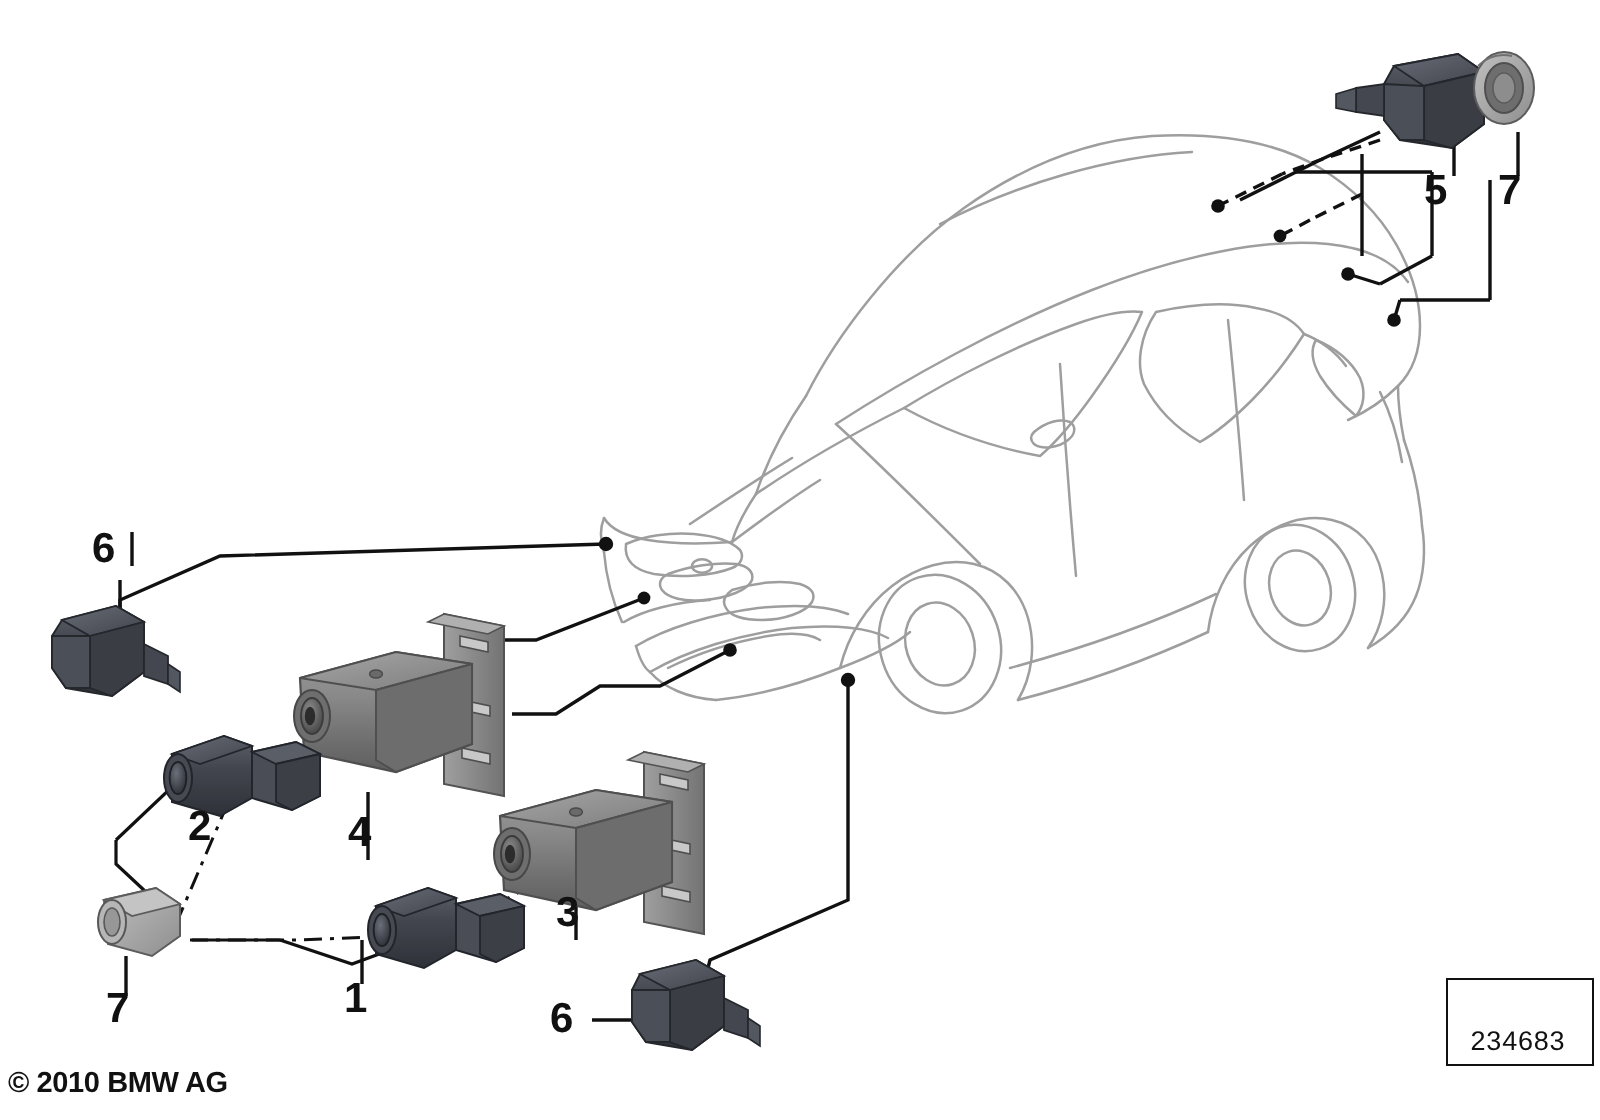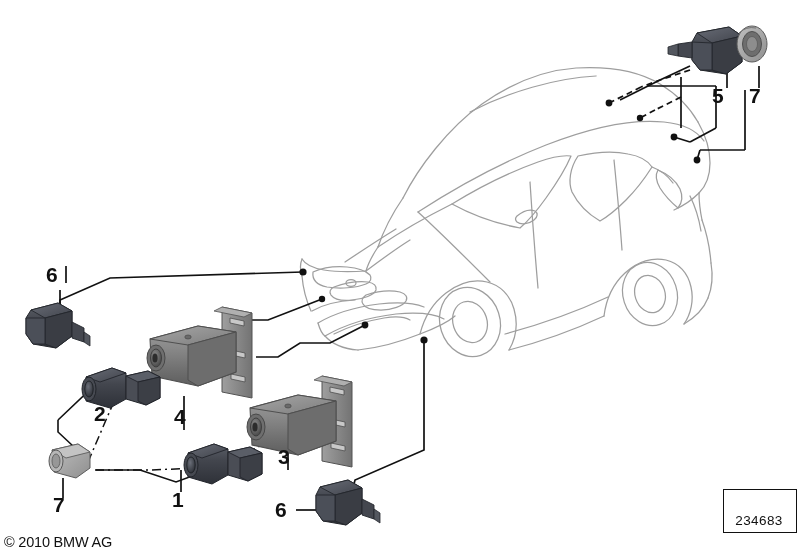--- a/index.html
+++ b/index.html
@@ -3,21 +3,21 @@
 <meta charset="utf-8">
 <style>
   html,body{margin:0;padding:0;background:#ffffff;}
   body{width:800px;height:560px;position:relative;overflow:hidden;
        font-family:"Liberation Sans",sans-serif;color:#000;}
   #root{position:absolute;inset:0;}
   svg.layer{position:absolute;left:0;top:0;width:800px;height:560px;}
   .callout{position:absolute;font-weight:bold;font-size:21px;line-height:1;
            color:#111;letter-spacing:0;}
   #copyright{position:absolute;left:4px;top:534px;font-size:14.5px;
-             font-weight:normal;letter-spacing:-.2px;color:#111;}
+             font-weight:bold;letter-spacing:-.2px;color:#111;}
   #partnum-box{position:absolute;left:723px;top:489px;width:72px;height:42px;
                border:1.4px solid #111;background:#fff;}
   #partnum{position:absolute;left:723px;top:513px;width:72px;text-align:center;
            font-size:13.5px;color:#111;letter-spacing:.4px;}
 </style>
 </head>
 <body>
 
 <div id="root">
 

